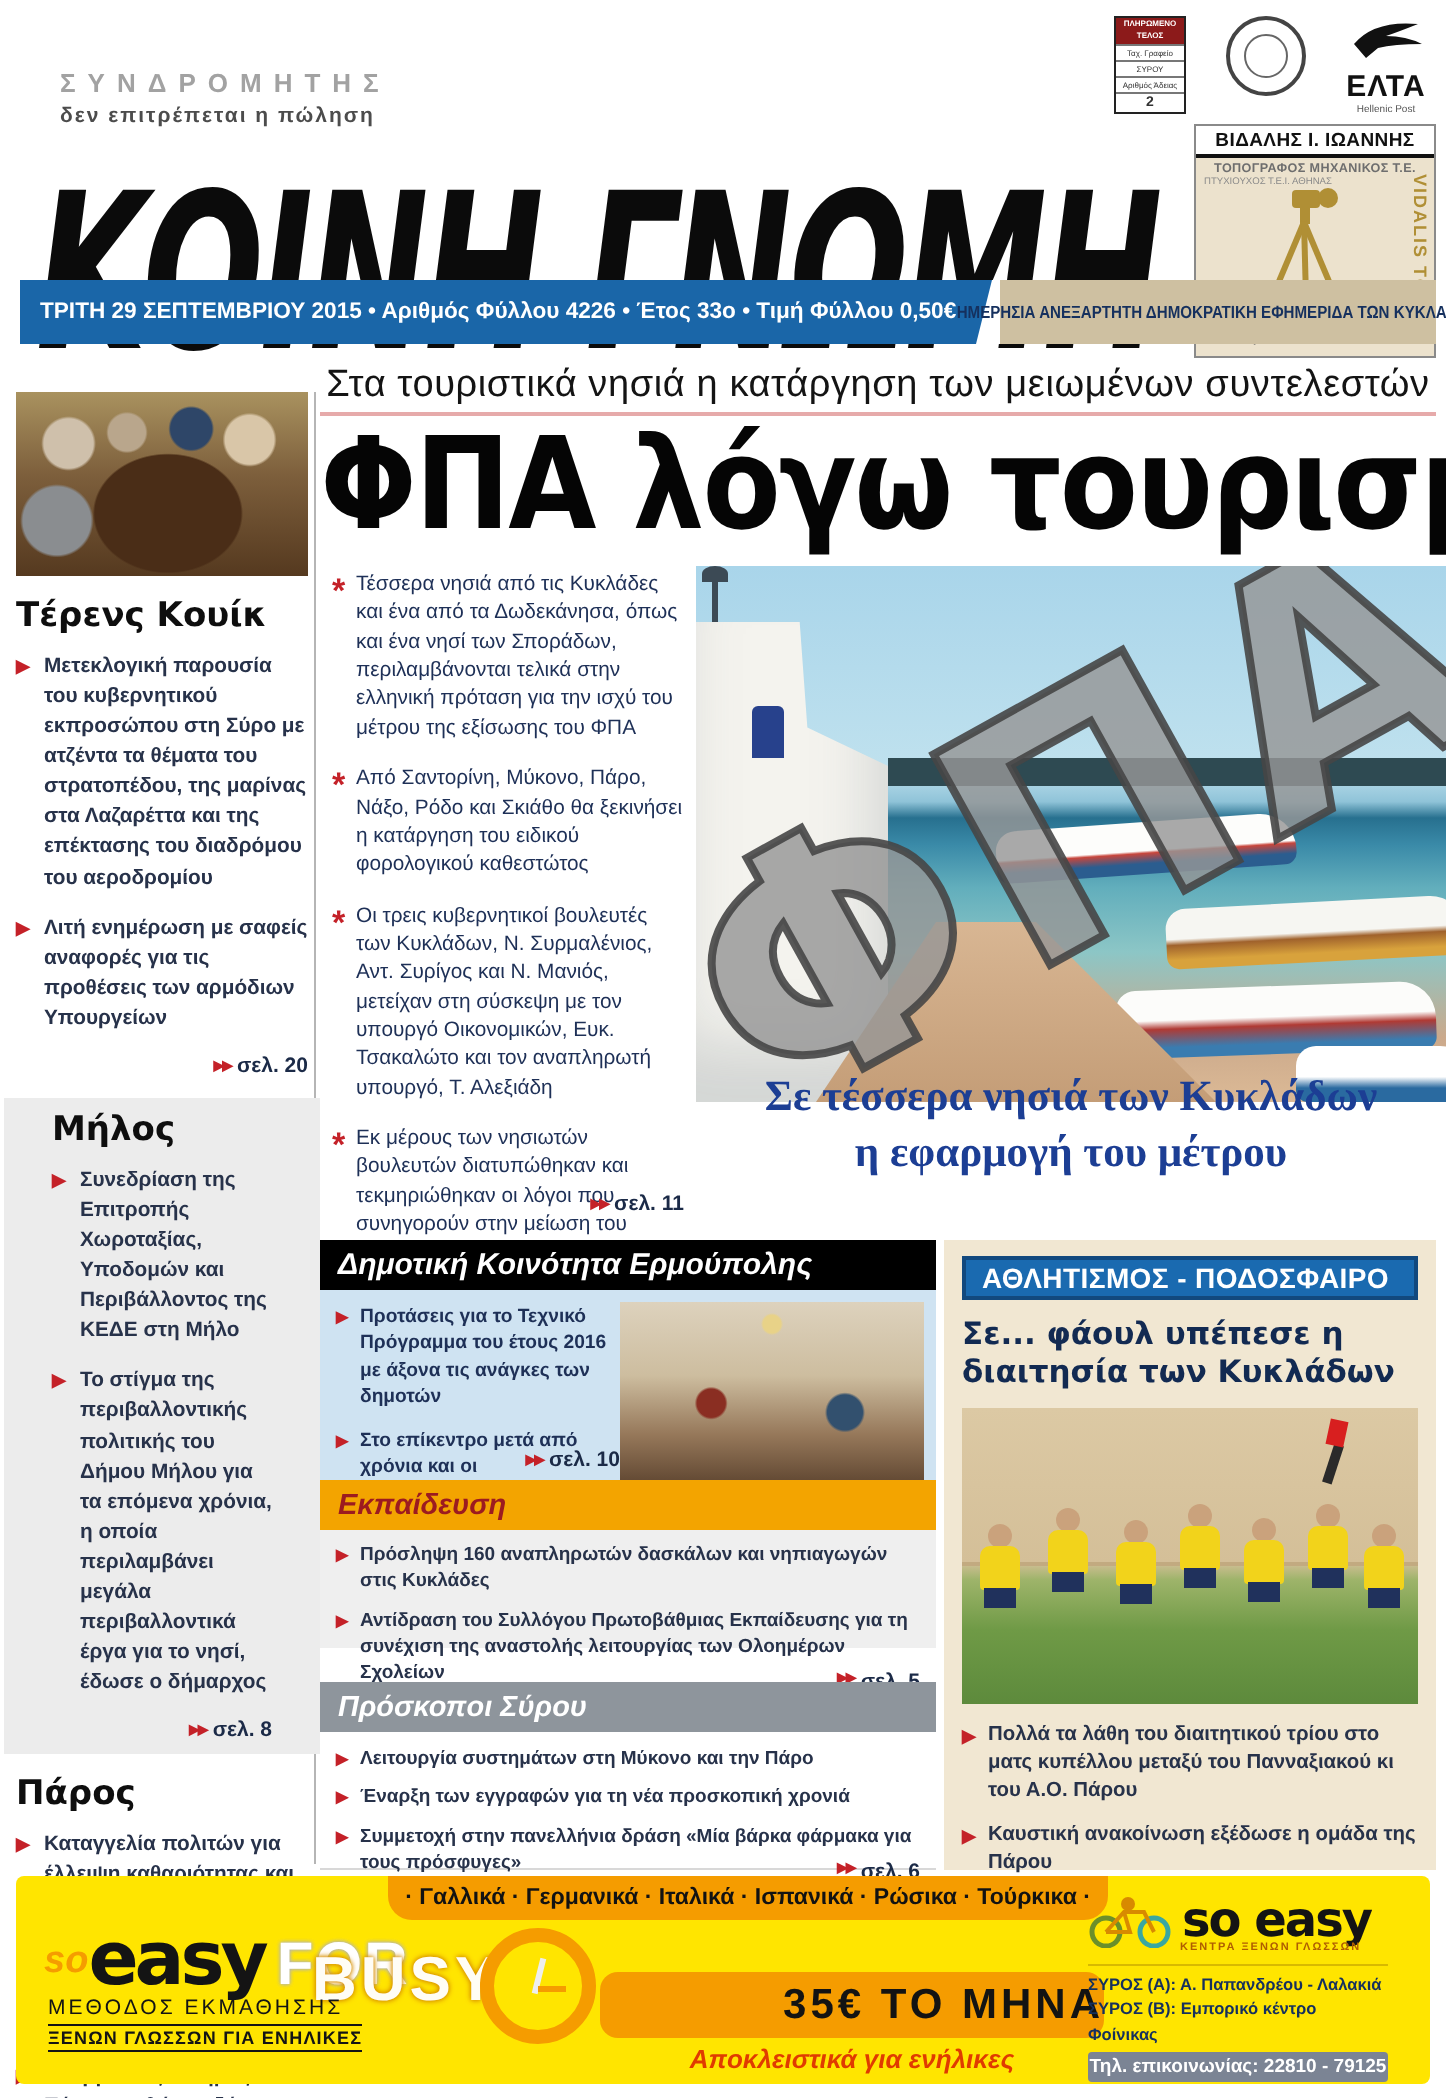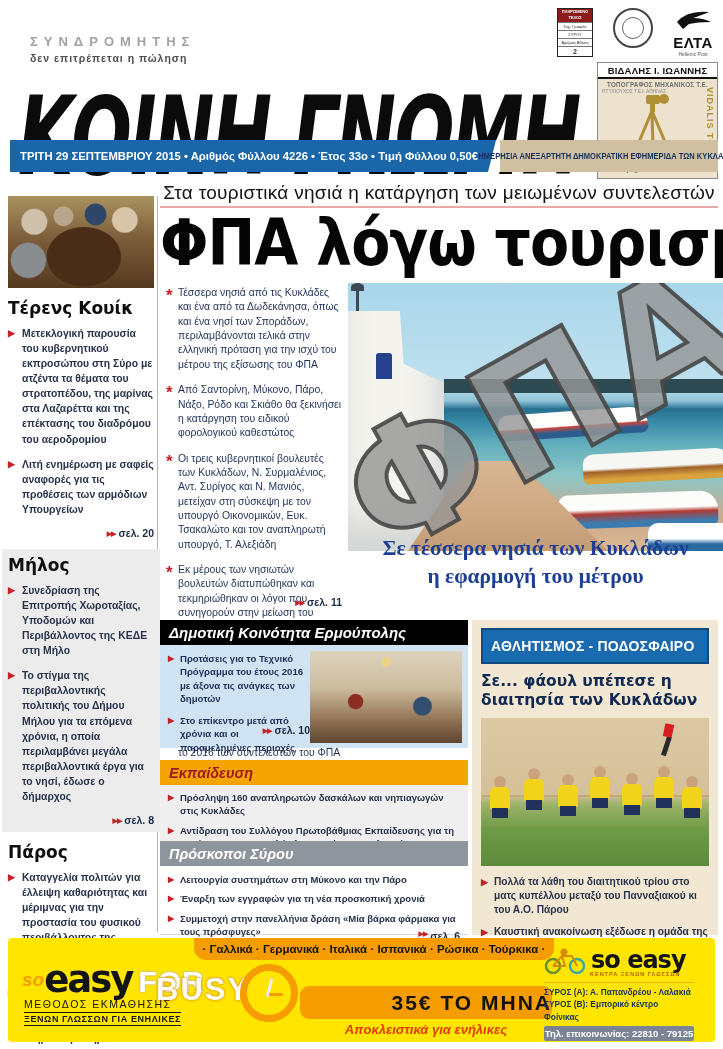--- a/index.html
+++ b/index.html
@@ -79,54 +79,54 @@
       radial-gradient(circle at 18% 28%, #cfc0ab 0 9%, transparent 10%),
       radial-gradient(circle at 38% 22%, #b9a68c 0 8%, transparent 9%),
       radial-gradient(circle at 60% 20%, #2e4668 0 9%, transparent 10%),
       radial-gradient(circle at 80% 26%, #d9c6a8 0 9%, transparent 10%),
       radial-gradient(circle at 14% 70%, #8a8d90 0 12%, transparent 13%),
       radial-gradient(ellipse at 52% 66%, #4a2d17 0 34%, transparent 35%),
       linear-gradient(180deg,#a9925f 0%, #7d5f3c 45%, #55391f 100%); }
   .sb-section-title { font-size:17px; font-weight:900; color:#0e0e0e; margin:10px 0 8px; font-family:"DejaVu Sans", sans-serif; }
   .sb-list li { list-style:none; position:relative; padding-left:14px; margin-bottom:10px; font-weight:bold; font-size:10.4px; line-height:1.45; color:#27324a; }
   .sb-list li::before { content:"▶"; position:absolute; left:0; top:1px; color:#c42128; font-size:9px; }
-  .sb-gray { background:#ececec; padding:4px 6px 6px; margin:10px -6px 0; }
+  .sb-gray { background:#ececec; padding:4px 24px 6px; margin:10px -6px 0; }
   .sb-gray .sb-section-title { margin-top:2px; }
 
   
   .panel { position:absolute; left:160px; width:308px; }
   .panel-head { height:25px; display:flex; align-items:center; padding-left:9px; font-weight:900; font-style:italic; font-size:15px; }
   .p-erm { top:620px; height:128px; background:#cfe3f2; }
   .p-erm .panel-head { background:#000000; color:#fff; }
   .p-erm-body { position:relative; padding:7px 8px 0; }
   .p-erm-list { width:142px; }
   .p-erm-list li { list-style:none; position:relative; padding-left:12px; margin-bottom:8px; font-weight:bold; font-size:9.6px; line-height:1.4; color:#1e3057; }
   .p-erm-list li::before { content:"▶"; position:absolute; left:0; top:1px; color:#c42128; font-size:8px; }
   .photo-hall { position:absolute; right:6px; top:6px; width:152px; height:92px; background:
       radial-gradient(circle at 50% 12%, #e8d288 0 4%, transparent 5%),
       radial-gradient(circle at 30% 55%, #8a2e22 0 6%, transparent 7%),
       radial-gradient(circle at 74% 60%, #32506e 0 7%, transparent 8%),
       linear-gradient(180deg,#ddd2bd 0%,#cdbd9f 40%,#96785a 72%,#5e4530 100%); }
   .p-erm-pageref { position:absolute; left:8px; top:104px; width:142px; }
 
-  .p-edu { top:760px; height:84px; background:#efefef; }
+  .p-edu { top:740px; height:84px; background:#efefef; }
   .p-edu .panel-head { background:#f3a400; color:#9c1b20; font-size:14.5px; }
   .p-edu-body { padding:6px 8px 0; }
   .p-list li { list-style:none; position:relative; padding-left:12px; margin-bottom:6px; font-weight:bold; font-size:9.5px; line-height:1.4; color:#27324a; }
   .p-list li::before { content:"▶"; position:absolute; left:0; top:1px; color:#c42128; font-size:8px; }
   .edu-foot { display:flex; justify-content:flex-end; margin-top:-14px; }
 
   .p-scout { top:841px; height:94px; background:#ffffff; border-bottom:1px solid #d8d8d8; }
   .p-scout .panel-head { background:#8e959c; color:#fff; font-size:14.5px; }
   .p-scout-body { padding:7px 8px 0; }
   .scout-foot { display:flex; justify-content:flex-end; margin-top:-14px; }
 
   
   .sports { position:absolute; left:472px; top:620px; width:246px; height:315px; background:#f1e7d2; padding:8px 9px; }
-  .sports-head { height:36px; background:#1a6ab0; border:2px solid #12497e; color:#fff; display:flex; align-items:center; padding-left:8px; font-weight:900; font-size:14px; letter-spacing:0.2px; }
+  .sports-head { height:22px; background:#1a6ab0; border:2px solid #12497e; color:#fff; display:flex; align-items:center; padding-left:8px; font-weight:900; font-size:14px; letter-spacing:0.2px; }
   .sports-headline { margin-top:8px; font-weight:900; font-size:15.5px; line-height:1.22; color:#122a52; font-family:"DejaVu Sans", sans-serif; }
   .photo-football { position:relative; margin-top:8px; width:228px; height:148px; overflow:hidden; background:linear-gradient(180deg,#dcc9a4 0%,#d4bf98 52%,#9eb46a 58%,#6f9a46 75%,#5d8a3c 100%); }
   .fb-line { position:absolute; left:0; top:52%; width:100%; border-top:2px solid #c2aa80; }
   .player { position:absolute; width:22px; height:44px; }
   .player .head { position:absolute; left:5px; top:0; width:12px; height:12px; border-radius:50%; background:#caa27c; }
   .player .torso { position:absolute; left:1px; top:11px; width:20px; height:22px; border-radius:5px 5px 2px 2px; background:#f2d31b; }
   .player .shorts { position:absolute; left:3px; top:32px; width:16px; height:10px; background:#20315c; }
   .redcard { position:absolute; right:36px; top:6px; width:9px; height:13px; background:#d81f1f; transform:rotate(12deg); }
   .ref-arm { position:absolute; right:40px; top:18px; width:5px; height:20px; background:#2a2a2a; transform:rotate(18deg); }
   .sports-list { margin-top:9px; }

